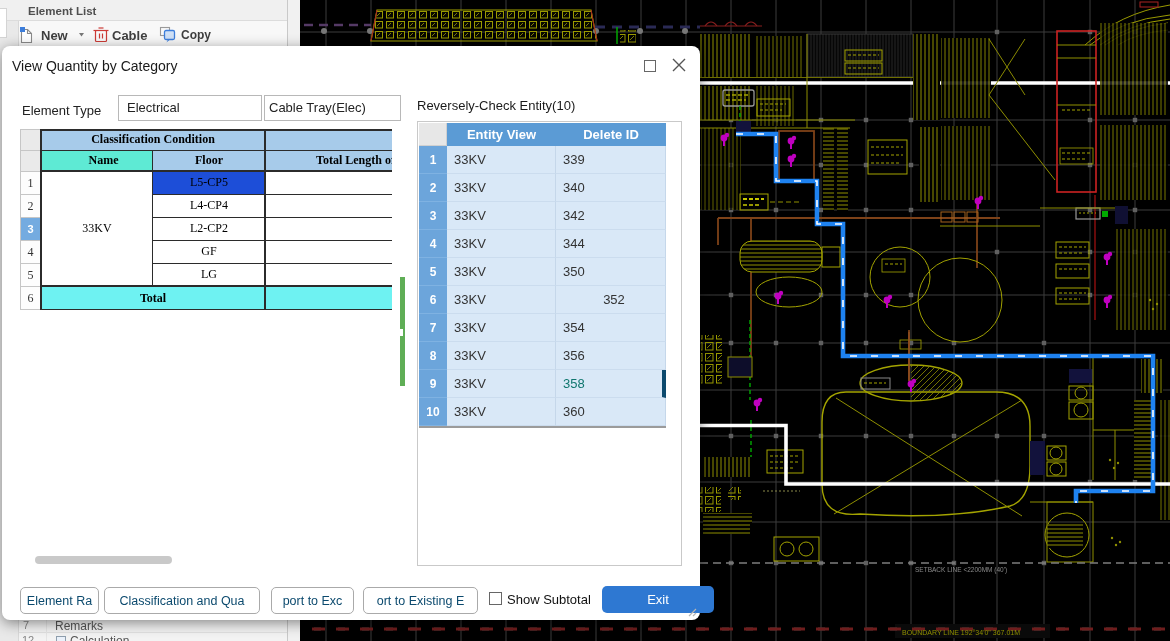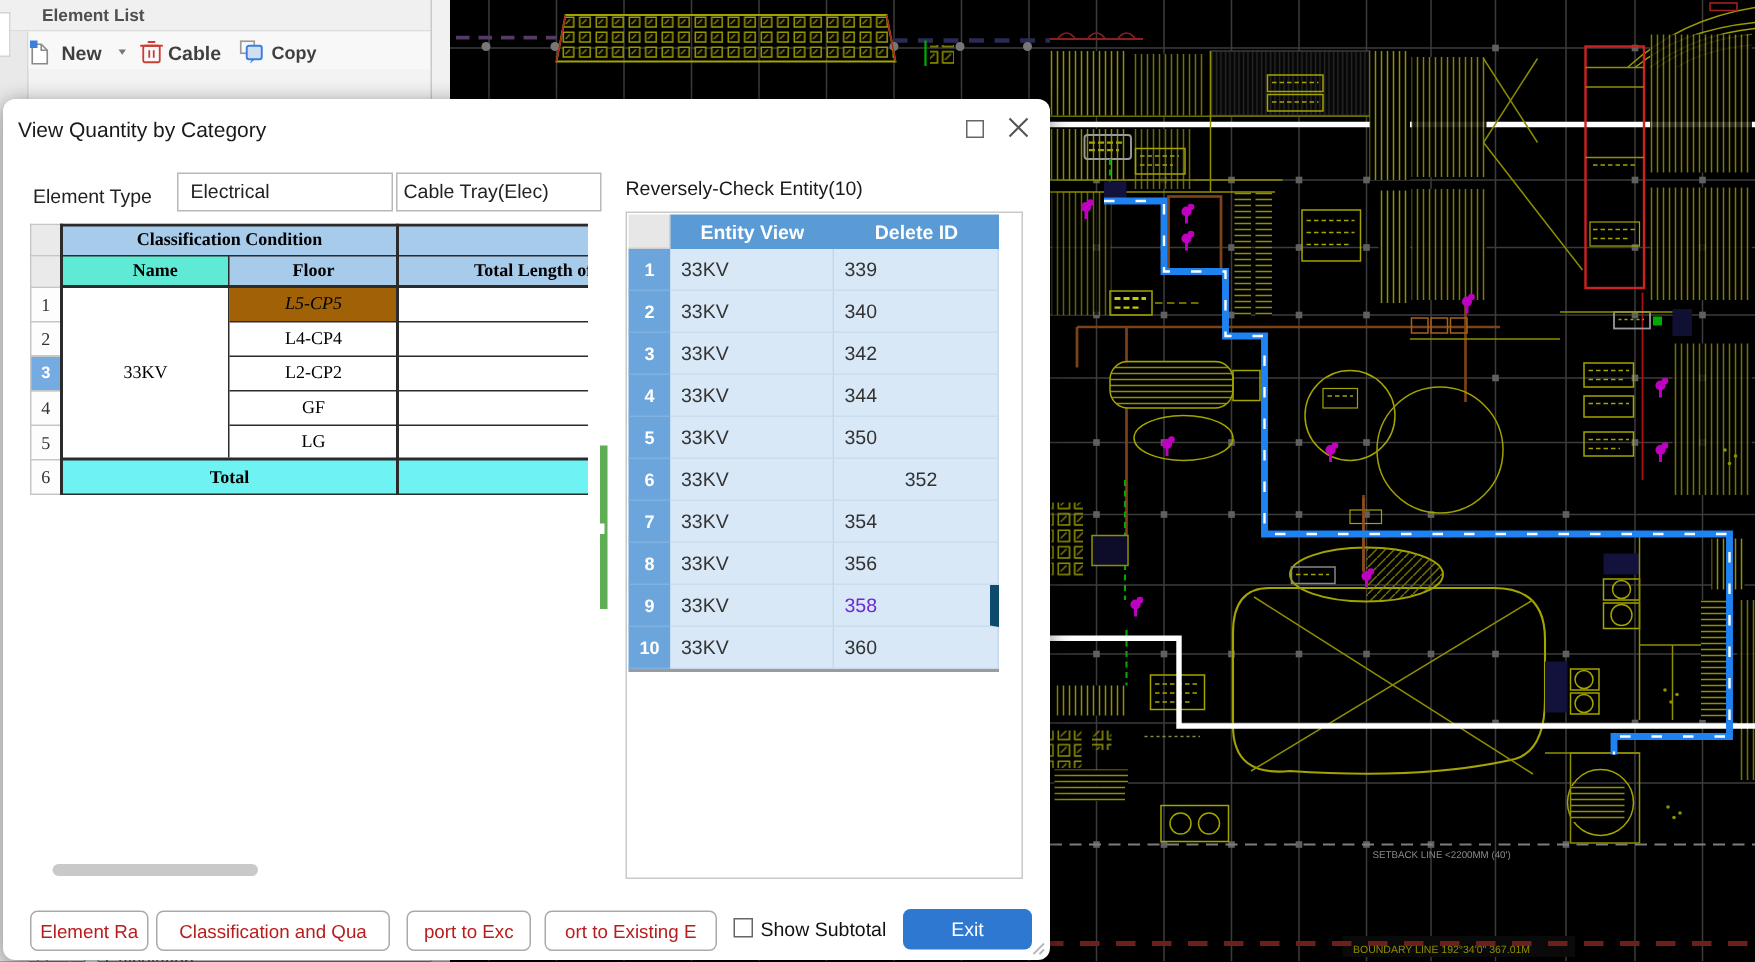--- a/index.html
+++ b/index.html
@@ -1,25 +1,25 @@
 <!DOCTYPE html>
 <html><head>
 <meta charset="utf-8">
 <style>
   html,body{margin:0;padding:0;width:1170px;height:641px;overflow:hidden;background:#000;
     font-family:"Liberation Sans",sans-serif;}
   .abs{position:absolute;}
   #panel{position:absolute;left:0;top:0;width:300px;height:641px;background:#f3f3f3;}
   #cad{position:absolute;left:300px;top:0;width:870px;height:641px;}
   #dlg{position:absolute;left:2px;top:46px;width:698px;height:574px;background:#fff;
-    border-radius:8px;box-shadow:0 3px 14px rgba(0,0,0,.45);z-index:10;margin-top:20px;}
+    border-radius:8px;box-shadow:0 3px 14px rgba(0,0,0,.45);z-index:10;}
   .cell{position:absolute;box-sizing:border-box;font-family:"Liberation Serif",serif;
     font-size:12px;display:flex;align-items:center;justify-content:center;}
   .btn{position:absolute;box-sizing:border-box;height:27px;background:#fff;border:1px solid #aaa;
-    border-radius:5px;font-size:12.5px;color:#b91c1c;display:flex;align-items:center;justify-content:center;}
+    border-radius:5px;font-size:12.5px;color:#0c4a6e;display:flex;align-items:center;justify-content:center;}
 </style>
 </head>
 <body>
 
 <div id="panel">
   <div class="abs" style="left:0;top:0;width:300px;height:21px;background:#f0f0f0;"></div>
   <div class="abs" style="left:28px;top:2px;font-size:11.5px;font-weight:700;color:#4f4f4f;line-height:18px;">Element List</div>
   <div class="abs" style="left:0;top:20px;width:300px;height:1px;background:#dcdcdc;"></div>
   <div class="abs" style="left:0;top:21px;width:18px;height:620px;background:#e9e9e9;border-right:1px solid #d8d8d8;"></div>
   <div class="abs" style="left:0;top:8px;width:6px;height:28px;background:#fff;border:1px solid #d4d4d4;border-left:none;"></div>
@@ -526,21 +526,21 @@
       <div class="cell" style="left:21px;top:21px;width:125px;height:21px;background:#5eead4;">
         <b>Name</b>
       </div>
       <div class="cell" style="left:133px;top:21px;width:112px;height:21px;background:#a7cbea;">
         <b>Floor</b>
       </div>
       <div class="cell" style="left:245px;top:21px;width:129px;height:21px;background:#a7cbea;justify-content:flex-start;overflow:hidden;">
         <b style="margin-left:51px;white-space:nowrap;">Total Length of CableTray(m)</b>
       </div>
       <div class="cell" style="left:21px;top:42px;width:112px;height:115px;background:#fff;">33KV</div>
-      <div class="cell" style="left:133px;top:42px;width:112px;height:23px;background:#a16207;font-style:italic;">L5-CP5</div>
+      <div class="cell" style="left:133px;top:42px;width:112px;height:23px;background:#1d4ed8;">L5-CP5</div>
       <div class="cell" style="left:133px;top:65px;width:112px;height:23px;background:#fff;">L4-CP4</div>
       <div class="cell" style="left:133px;top:88px;width:112px;height:23px;background:#fff;">L2-CP2</div>
       <div class="cell" style="left:133px;top:111px;width:112px;height:23px;background:#fff;">GF</div>
       <div class="cell" style="left:133px;top:134px;width:112px;height:23px;background:#fff;">LG</div>
       <div class="cell" style="left:21px;top:157px;width:224px;height:24px;background:#6ef2f2;">
         <b>Total</b>
       </div>
       <div class="cell" style="left:245px;top:157px;width:129px;height:24px;background:#6ef2f2;"></div>
       <div class="abs" style="left:20px;top:0px;width:354px;height:1.5px;background:#2b2b2b;"></div>
       <div class="abs" style="left:20px;top:20.5px;width:354px;height:1px;background:#2b2b2b;"></div>
@@ -585,33 +585,33 @@
       <div class="abs" style="left:29px;top:164px;width:109px;height:28px;background:#d9e8f7;color:#333;font-size:13px;line-height:28px;padding-left:7px;border-bottom:1px solid #cbdcee;border-right:1px solid #c5d7ea;box-sizing:border-box;">33KV</div>
       <div class="abs" style="left:138px;top:164px;width:110px;height:28px;background:#d9e8f7;color:#333;font-size:13px;line-height:28px;padding-left:7px;border-bottom:1px solid #cbdcee;border-right:1px solid #c5d7ea;box-sizing:border-box;text-align:center;">352</div>
       <div class="abs" style="left:1px;top:192px;width:28px;height:28px;background:#6ca5db;color:#fff;font-weight:700;font-size:12px;text-align:center;line-height:28px;border-bottom:1px solid #7fb2e2;box-sizing:border-box;">7</div>
       <div class="abs" style="left:29px;top:192px;width:109px;height:28px;background:#d9e8f7;color:#333;font-size:13px;line-height:28px;padding-left:7px;border-bottom:1px solid #cbdcee;border-right:1px solid #c5d7ea;box-sizing:border-box;">33KV</div>
       <div class="abs" style="left:138px;top:192px;width:110px;height:28px;background:#d9e8f7;color:#333;font-size:13px;line-height:28px;padding-left:7px;border-bottom:1px solid #cbdcee;border-right:1px solid #c5d7ea;box-sizing:border-box;">354</div>
       <div class="abs" style="left:1px;top:220px;width:28px;height:28px;background:#6ca5db;color:#fff;font-weight:700;font-size:12px;text-align:center;line-height:28px;border-bottom:1px solid #7fb2e2;box-sizing:border-box;">8</div>
       <div class="abs" style="left:29px;top:220px;width:109px;height:28px;background:#d9e8f7;color:#333;font-size:13px;line-height:28px;padding-left:7px;border-bottom:1px solid #cbdcee;border-right:1px solid #c5d7ea;box-sizing:border-box;">33KV</div>
       <div class="abs" style="left:138px;top:220px;width:110px;height:28px;background:#d9e8f7;color:#333;font-size:13px;line-height:28px;padding-left:7px;border-bottom:1px solid #cbdcee;border-right:1px solid #c5d7ea;box-sizing:border-box;">356</div>
       <div class="abs" style="left:1px;top:248px;width:28px;height:28px;background:#6ca5db;color:#fff;font-weight:700;font-size:12px;text-align:center;line-height:28px;border-bottom:1px solid #7fb2e2;box-sizing:border-box;">9</div>
       <div class="abs" style="left:29px;top:248px;width:109px;height:28px;background:#d9e8f7;color:#333;font-size:13px;line-height:28px;padding-left:7px;border-bottom:1px solid #cbdcee;border-right:1px solid #c5d7ea;box-sizing:border-box;">33KV</div>
-      <div class="abs" style="left:138px;top:248px;width:110px;height:28px;background:#d9e8f7;color:#6d28d9;font-size:13px;line-height:28px;padding-left:7px;border-bottom:1px solid #cbdcee;border-right:6px solid #0c4a6e;box-sizing:border-box;">358</div>
+      <div class="abs" style="left:138px;top:248px;width:110px;height:28px;background:#d9e8f7;color:#0f766e;font-size:13px;line-height:28px;padding-left:7px;border-bottom:1px solid #cbdcee;border-right:4px solid #0c4a6e;box-sizing:border-box;">358</div>
       <div class="abs" style="left:1px;top:276px;width:28px;height:28px;background:#6ca5db;color:#fff;font-weight:700;font-size:12px;text-align:center;line-height:28px;border-bottom:1px solid #7fb2e2;box-sizing:border-box;">10</div>
       <div class="abs" style="left:29px;top:276px;width:109px;height:28px;background:#d9e8f7;color:#333;font-size:13px;line-height:28px;padding-left:7px;border-bottom:1px solid #cbdcee;border-right:1px solid #c5d7ea;box-sizing:border-box;">33KV</div>
       <div class="abs" style="left:138px;top:276px;width:110px;height:28px;background:#d9e8f7;color:#333;font-size:13px;line-height:28px;padding-left:7px;border-bottom:1px solid #cbdcee;border-right:1px solid #c5d7ea;box-sizing:border-box;">360</div>
       <div class="abs" style="left:1px;top:304px;width:247px;height:2px;background:#9b9b9b;"></div>
     </div>
 
   <div class="abs" style="left:33px;top:510px;width:137px;height:8px;background:#c9c9c9;border-radius:4px;"></div>
 
   <div class="btn" style="left:18px;top:541px;width:79px;">Element Ra</div>
   <div class="btn" style="left:102px;top:541px;width:156px;">Classification and Qua</div>
   <div class="btn" style="left:269px;top:541px;width:83px;">port to Exc</div>
   <div class="btn" style="left:361px;top:541px;width:115px;">ort to Existing E</div>
   <div class="abs" style="left:487px;top:546px;width:13px;height:13px;border:1.4px solid #666;box-sizing:border-box;"></div>
   <div class="abs" style="left:505px;top:546px;font-size:13px;color:#111;">Show Subtotal</div>
-  <div class="btn" style="left:600px;top:540px;width:86px;background:#2e78d2;border:none;color:#fff;font-size:13px;">Exit</div>
+  <div class="btn" style="left:600px;top:540px;width:112px;background:#2e78d2;border:none;color:#fff;font-size:13px;">Exit</div>
 
   <svg class="abs" style="right:3px;bottom:3px;" width="10" height="10">
     <path d="M9 2 L2 9 M9 6 L6 9" stroke="#b5b5b5" stroke-width="1.2"></path>
   </svg>
 </div>
 
 </body></html>

